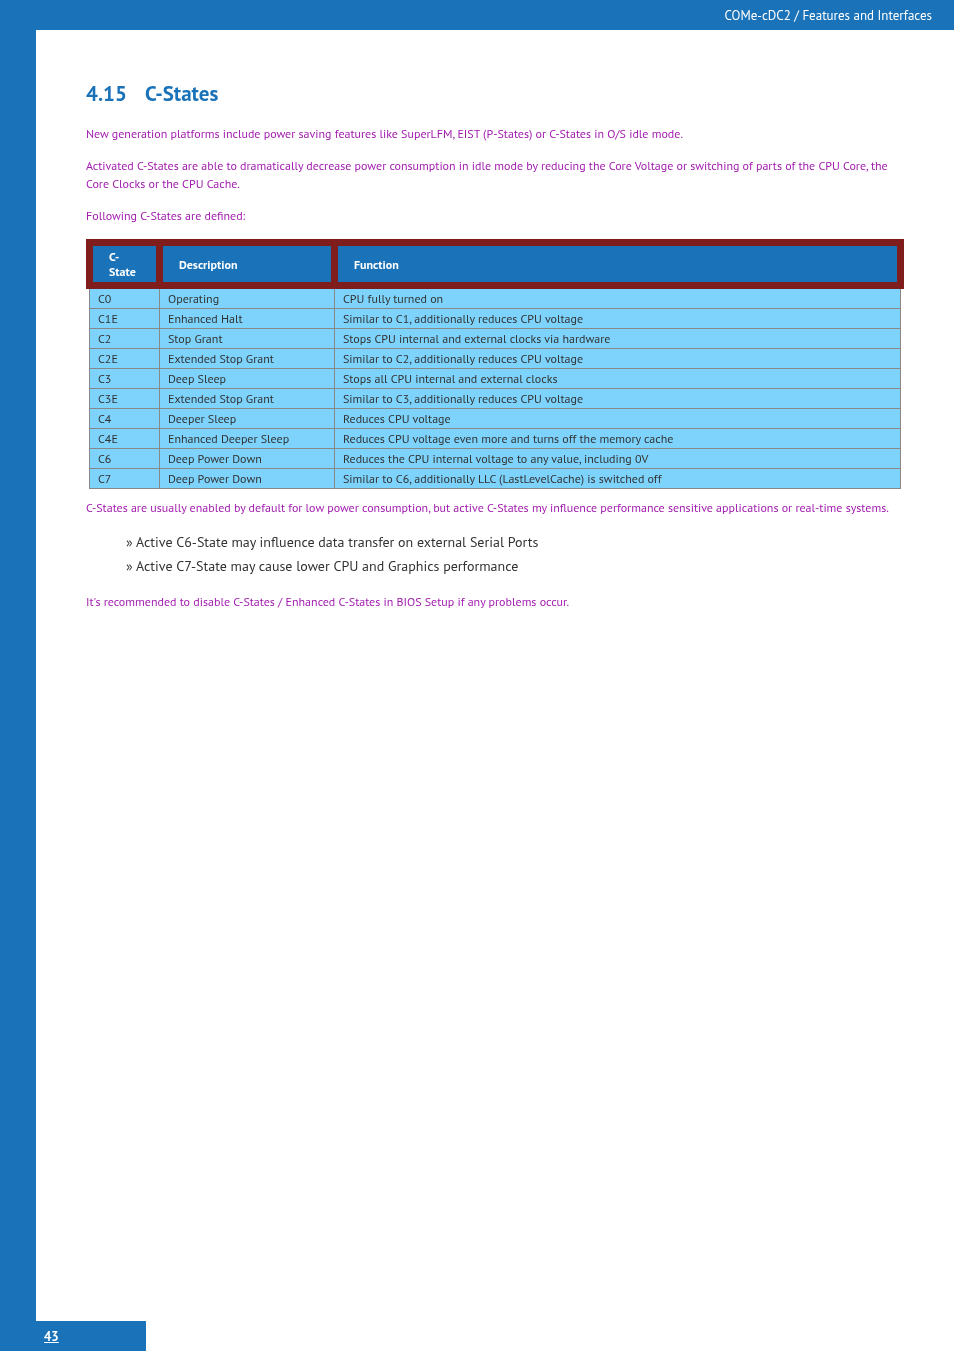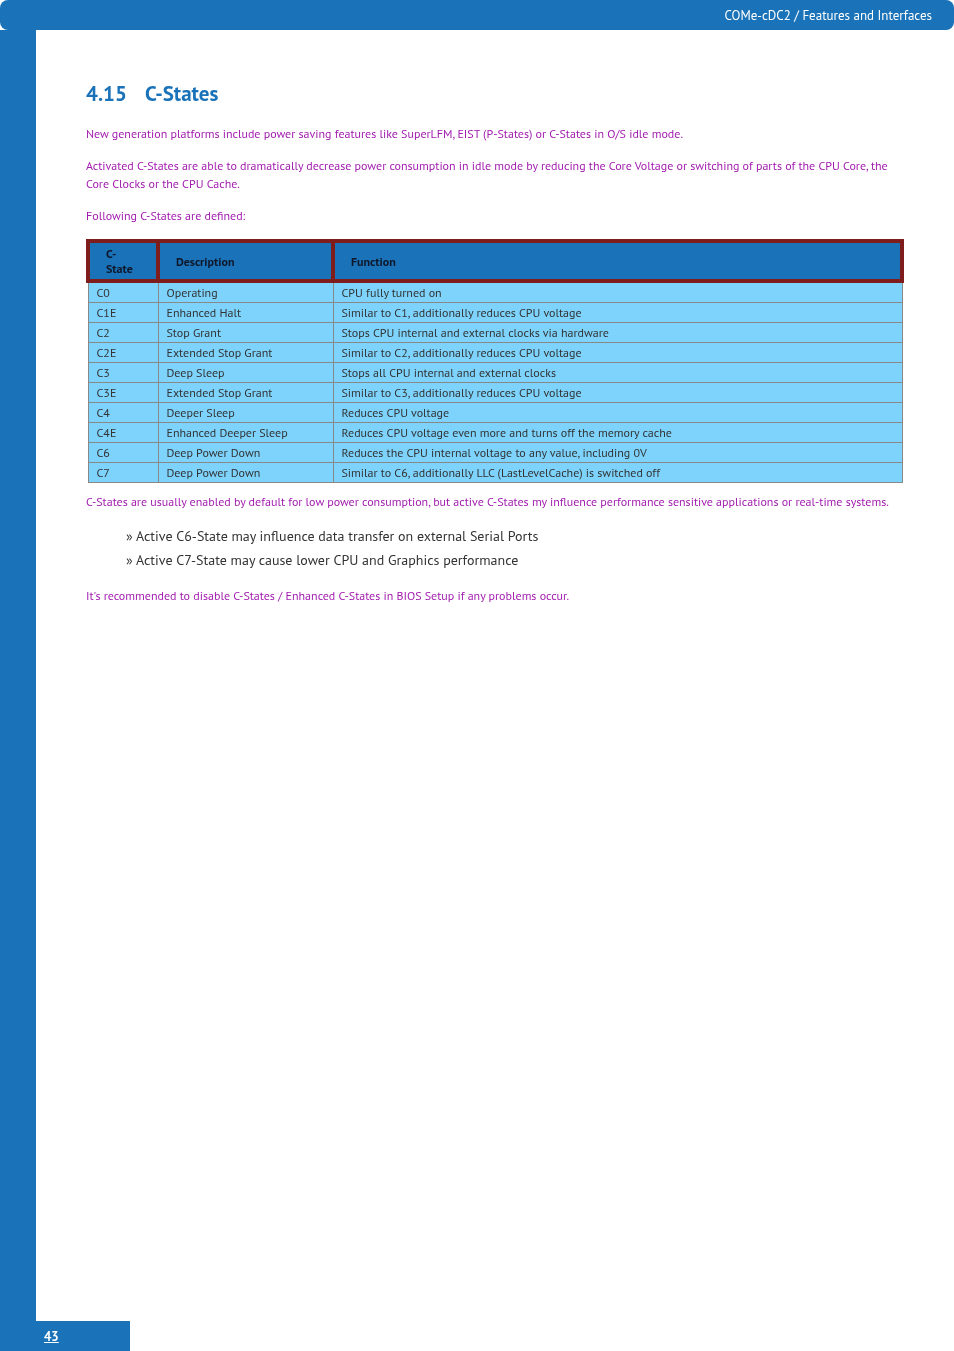--- a/index.html
+++ b/index.html
@@ -14,21 +14,20 @@
   .header-bar {
     background: #1a72b8;
     height: 30px;
     width: 100%;
     color: #fff;
     font-size: 13px;
     display: flex;
     justify-content: flex-end;
     align-items: center;
     padding-right: 22px;
-    border-radius: 8px;
   }
   .side-bar {
     position: absolute;
     left: 0;
     top: 30px;
     width: 36px;
     bottom: 0;
     background: #1a72b8;
   }
   .content {
@@ -54,25 +53,25 @@
     color: #a21caf;
   }
   table.cstate {
     width: 100%;
     border-collapse: collapse;
     font-size: 12px;
     margin-bottom: 10px;
   }
   table.cstate th {
     background: #1a72b8;
-    color: #0f172a;
+    color: #ffffff;
     text-align: left;
     padding: 3px 16px;
     font-weight: 700;
-    border: 4px solid #7f1d1d;
+    border: 7px solid #7f1d1d;
   }
   table.cstate td {
     background: #7dd3fc;
     border: 1px solid #888;
     padding: 2px 8px;
     color: #333;
   }
   table.cstate col.c1 { width: 70px; }
   table.cstate col.c2 { width: 175px; }
   .bullets {
@@ -86,21 +85,21 @@
     left: 0;
     bottom: 0;
     width: 100%;
     height: 30px;
   }
   .page-num {
     position: absolute;
     left: 0;
     bottom: 0;
     height: 30px;
-    width: 130px;
+    width: 146px;
     background: #1a72b8;
     color: #fff;
     font-size: 13px;
     font-weight: 700;
     display: flex;
     align-items: center;
     padding-left: 44px;
     text-decoration: underline;
   }
 </style>

